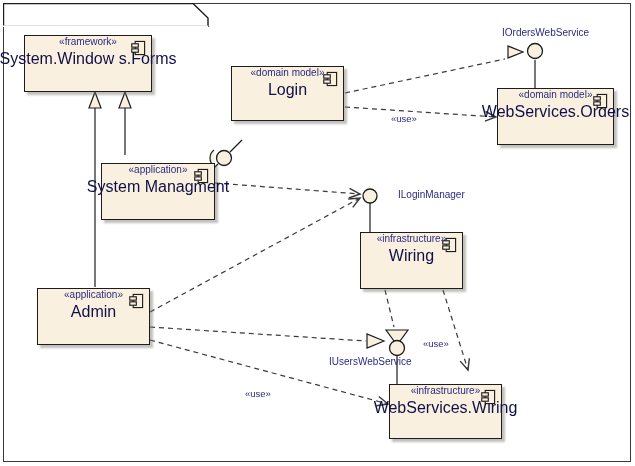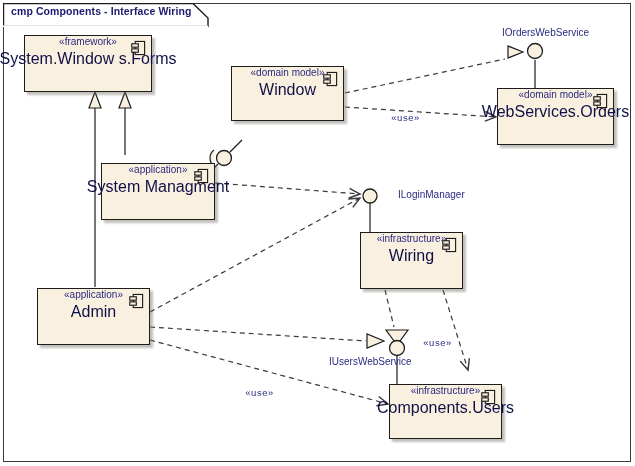--- a/index.html
+++ b/index.html
@@ -23,21 +23,21 @@
        box-shadow:3px 3px 2px rgba(120,115,105,.45);
        display:flex;flex-direction:column;align-items:center;
        justify-content:flex-start;}
   .stereo{font-size:10px;color:#2a2a80;line-height:1.25;white-space:nowrap;}
   .cname{font-size:16px;font-weight:normal;color:#101048;line-height:1.3;
          white-space:nowrap;}
   .cicon{position:absolute;right:5px;top:4px;width:15px;height:16px;}
 
   
   .ilabel{position:absolute;font-size:10px;color:#2a2a80;white-space:nowrap;}
-  .uselabel{position:absolute;font-size:9.5px;color:#2a2a80;white-space:nowrap;font-family:Liberation Mono, monospace;}
+  .uselabel{position:absolute;font-size:9.5px;color:#2a2a80;white-space:nowrap;}
 
   
   #wires{position:absolute;left:0;top:0;width:635px;height:466px;}
   .solid{stroke:#1c1c1c;stroke-width:1.2;fill:none;}
   .dash{stroke:#3a3a3a;stroke-width:1.2;fill:none;stroke-dasharray:5,4;}
   .ball{fill:#faf0e0;stroke:#1c1c1c;stroke-width:1.3;}
   .socket{fill:#faf0e0;stroke:#1c1c1c;stroke-width:1.2;}
   .tri{fill:#faf0e0;stroke:#1c1c1c;stroke-width:1.2;}
 </style>
 </head>
@@ -46,21 +46,20 @@
 <div id="stage">
 
   <div class="frame"></div>
 
   <div class="tab">
     <svg width="206" height="24" viewBox="0 0 206 24">
       <path d="M0.5 0.5 H190 L205 15 V23.5 H0.5 Z" fill="#ffffff" stroke="#1c1c1c" stroke-width="1.4"></path>
       <path d="M0 23.3 H205" stroke="#ffffff" stroke-width="1.6"></path>
     </svg>
   </div>
-  <div class="tab-label">cmp Components - Interface Wiring</div>
 
   <svg id="wires">
     <defs>
       <marker id="arrowOpen" markerWidth="12" markerHeight="12" refX="10" refY="5" orient="auto">
         <path d="M1,1 L10,5 L1,9" fill="none" stroke="#3a3a3a" stroke-width="1.2"></path>
       </marker>
     </defs>
 
     <g>
       <path class="solid" d="M125,155 L125,108"></path>
@@ -140,21 +139,21 @@
     <div class="cname">System.Window s.Forms</div>
   </div>
 
   <div class="cmp" style="left:231px;top:66px;width:113px;height:55px;">
     <svg class="cicon" viewBox="0 0 16 17">
         <rect x="4.5" y="1.5" width="10" height="14" fill="#faf0e0" stroke="#1c1c1c" stroke-width="1.2"></rect>
         <rect x="0.8" y="4" width="7" height="3.6" fill="#faf0e0" stroke="#1c1c1c" stroke-width="1.2"></rect>
         <rect x="0.8" y="9.4" width="7" height="3.6" fill="#faf0e0" stroke="#1c1c1c" stroke-width="1.2"></rect>
       </svg>
     <div class="stereo">«domain model»</div>
-    <div class="cname">Window</div>
+    <div class="cname">Login</div>
   </div>
 
   <div class="cmp" style="left:497px;top:88px;width:117px;height:57px;">
     <svg class="cicon" viewBox="0 0 16 17">
         <rect x="4.5" y="1.5" width="10" height="14" fill="#faf0e0" stroke="#1c1c1c" stroke-width="1.2"></rect>
         <rect x="0.8" y="4" width="7" height="3.6" fill="#faf0e0" stroke="#1c1c1c" stroke-width="1.2"></rect>
         <rect x="0.8" y="9.4" width="7" height="3.6" fill="#faf0e0" stroke="#1c1c1c" stroke-width="1.2"></rect>
       </svg>
     <div class="stereo">«domain model»</div>
     <div class="cname">WebServices.Orders</div>
@@ -190,21 +189,21 @@
     <div class="cname">Wiring</div>
   </div>
 
   <div class="cmp" style="left:389px;top:384px;width:113px;height:55px;">
     <svg class="cicon" viewBox="0 0 16 17">
         <rect x="4.5" y="1.5" width="10" height="14" fill="#faf0e0" stroke="#1c1c1c" stroke-width="1.2"></rect>
         <rect x="0.8" y="4" width="7" height="3.6" fill="#faf0e0" stroke="#1c1c1c" stroke-width="1.2"></rect>
         <rect x="0.8" y="9.4" width="7" height="3.6" fill="#faf0e0" stroke="#1c1c1c" stroke-width="1.2"></rect>
       </svg>
     <div class="stereo">«infrastructure»</div>
-    <div class="cname">Components.Users</div>
+    <div class="cname">WebServices.Wiring</div>
   </div>
 
   <div class="ilabel" style="left:480px;top:27px;padding-left:22px;">IOrdersWebService</div>
   <div class="ilabel" style="left:398px;top:189px;">ILoginManager</div>
   <div class="ilabel" style="left:292px;top:356px;margin-left:37px;">IUsersWebService</div>
 
   <div class="uselabel" style="left:391px;top:113px;">«use»</div>
   <div class="uselabel" style="left:423px;top:338px;">«use»</div>
   <div class="uselabel" style="left:245px;top:388px;">«use»</div>
 

